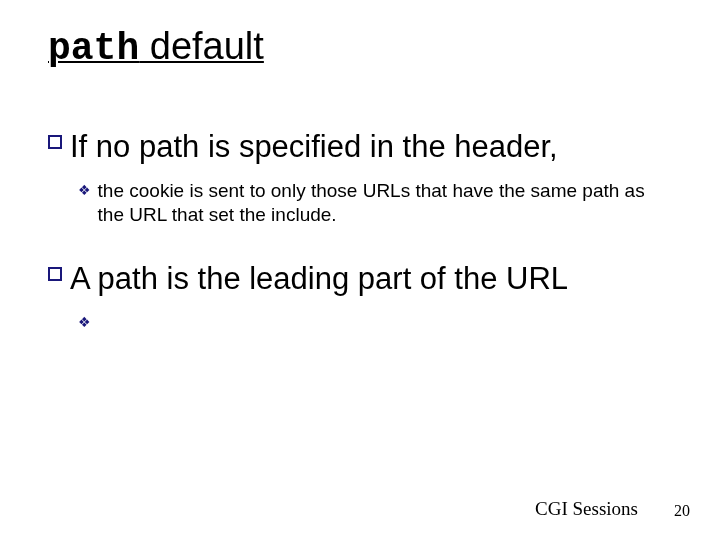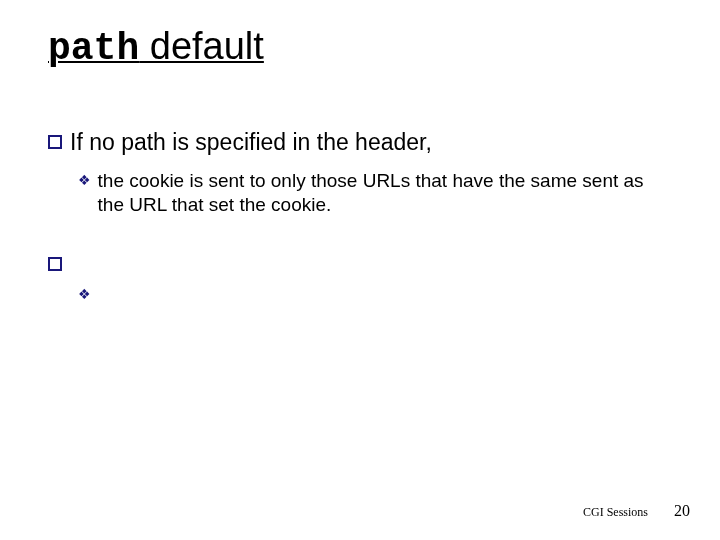--- a/index.html
+++ b/index.html
@@ -46,21 +46,21 @@
   .level1 .bullet-sq {
     flex: 0 0 auto;
     width: 14px;
     height: 14px;
     border: 2px solid #19177a;
     margin-top: 7px;
     margin-right: 8px;
     box-sizing: border-box;
   }
   .level1 .text {
-    font-size: 23px;
+    font-size: 31px;
     line-height: 1.25;
     text-align: center;
   }
   .level2-wrap {
     margin: 0 0 32px 30px;
   }
   .level2 {
     display: flex;
     align-items: flex-start;
     margin: 2px 0 0 0;
@@ -72,24 +72,24 @@
     line-height: 21px;
     margin-right: 7px;
     margin-top: 1px;
   }
   .level2 .text {
     font-size: 19px;
     line-height: 1.3;
   }
   .footer-label {
     position: absolute;
-    right: 72px;
+    right: 82px;
     bottom: 20px;
     font-family: "Times New Roman", Times, serif;
-    font-size: 12px;
+    font-size: 19px;
   }
   .footer-page {
     position: absolute;
     right: 30px;
     bottom: 20px;
     font-family: "Times New Roman", Times, serif;
     font-size: 16px;
   }
 </style>
 </head>
@@ -103,26 +103,27 @@
 
   <div class="content">
 
     <div class="level1">
       <span class="bullet-sq"></span>
       <span class="text">If no path is specified in the header,</span>
     </div>
     <div class="level2-wrap">
       <div class="level2">
         <span class="bullet-dia">❖</span>
-        <span class="text">the cookie is sent to only those URLs that have the same sent as the URL that set the cookie.</span>
+        <span class="text">the cookie is sent to only those URLs that have the same path as the URL that set the include.</span>
       </div>
     </div>
 
     <div class="level1">
       <span class="bullet-sq"></span>
+      <span class="text">A path is the leading part of the URL</span>
     </div>
     <div class="level2-wrap">
       <div class="level2">
         <span class="bullet-dia">❖</span>
       </div>
     </div>
 
   </div>
 
   <div class="footer-label">CGI Sessions</div>

